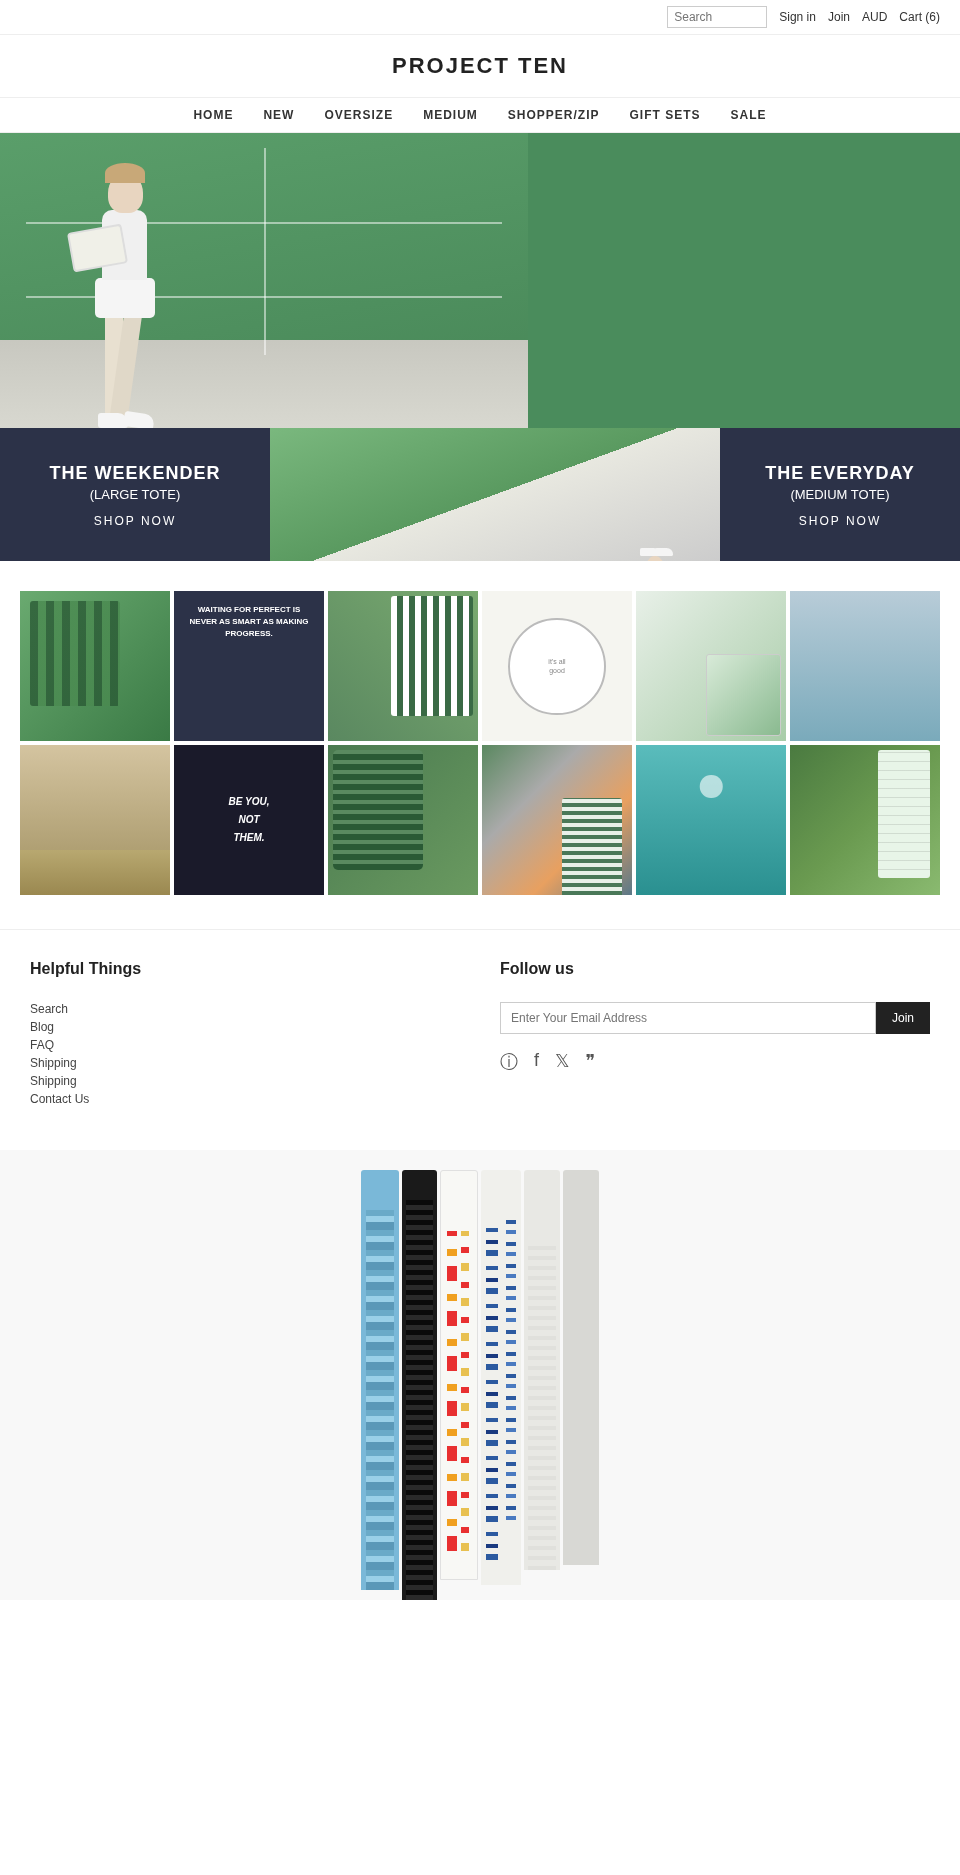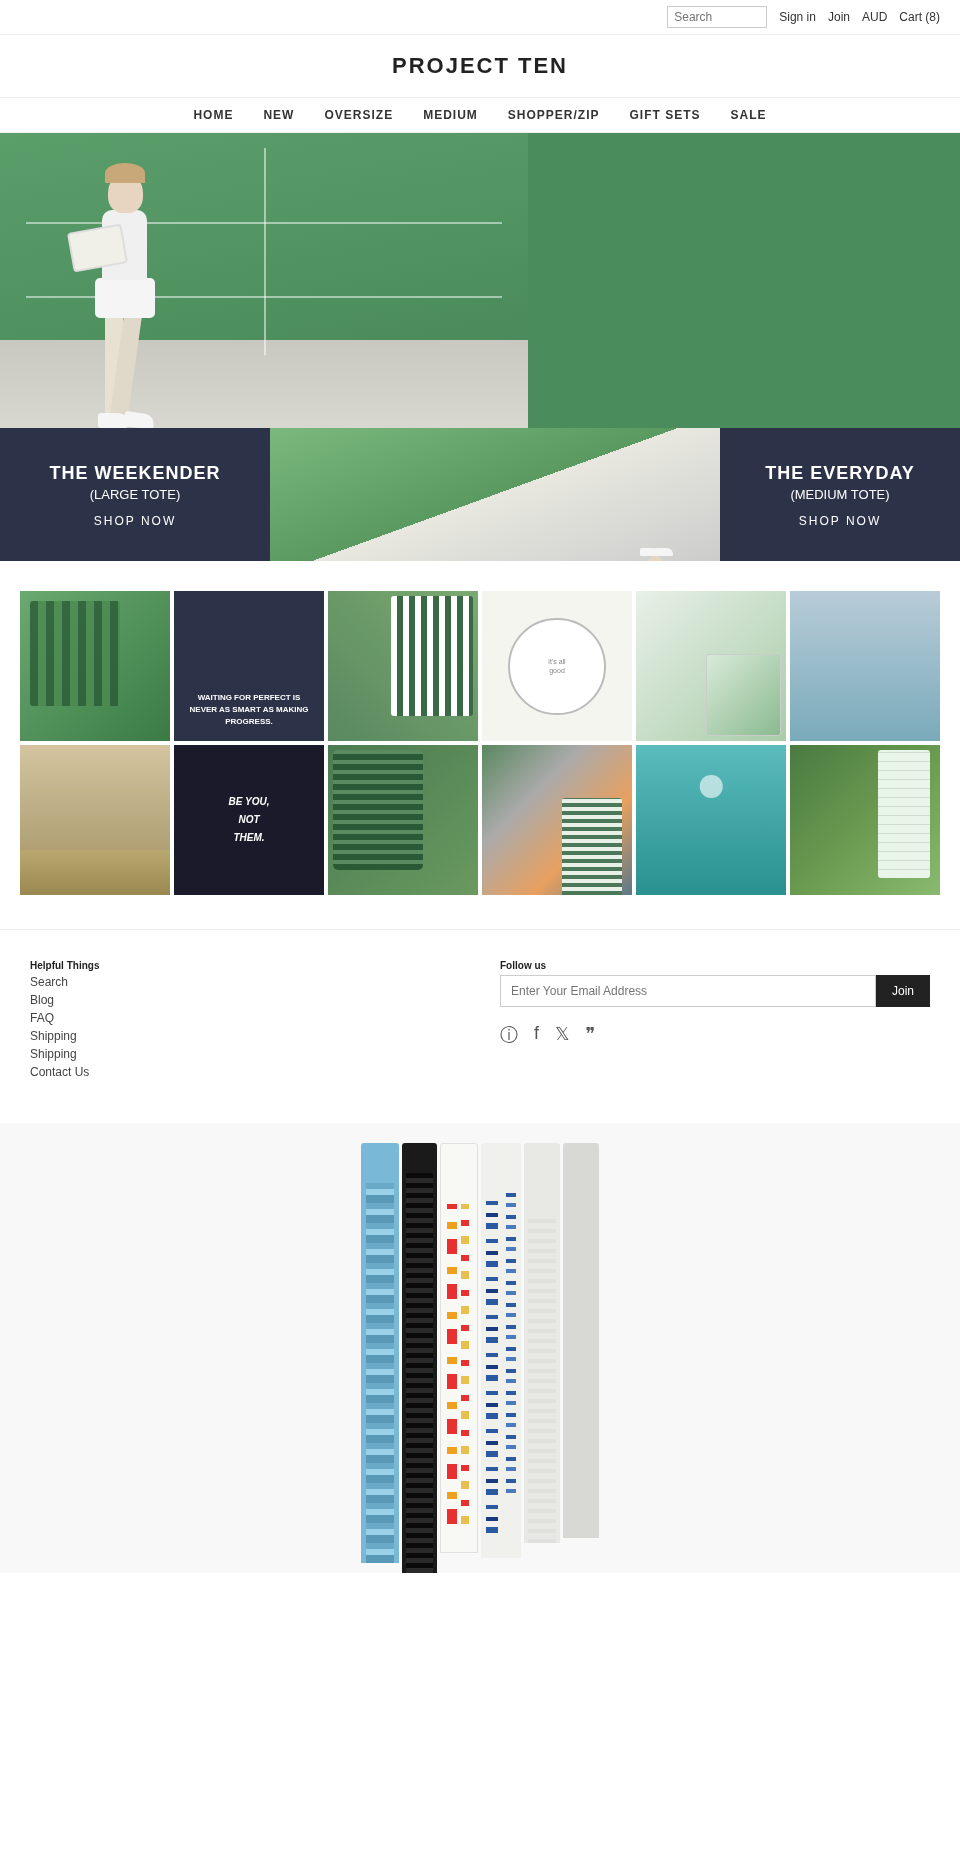--- a/index.html
+++ b/index.html
@@ -197,23 +197,23 @@
       border-top: 1px solid #eee;
       margin-top: 10px;
     }
     .footer-col {
       flex: 1;
     }
     .footer-col-right {
       flex: 1;
     }
     .footer-title {
-      font-size: 10px;
+      font-size: 16px;
       font-weight: bold;
-      margin-bottom: 4px;
+      margin-bottom: 24px;
       color: #222;
     }
     .footer-link {
       display: block;
       font-size: 12px;
       color: #444;
       text-decoration: none;
       margin-bottom: 4px;
     }
     .footer-email-row {
@@ -290,21 +290,21 @@
     }
   </style>
 </head>
 <body>
 
 <div class="top-bar">
   <input type="text" placeholder="Search" style="">
   <a href="#">Sign in</a>
   <a href="#">Join</a>
   <span>AUD</span>
-  <span>Cart (8)</span>
+  <span>Cart (6)</span>
 </div>
 
 <div class="header">
   <div class="logo">PROJECT TEN</div>
 </div>
 
 <nav class="nav">
   <a href="#">HOME</a>
   <a href="#">NEW</a>
   <a href="#">OVERSIZE</a>
@@ -376,21 +376,21 @@
 
 <div class="instagram-section">
   <div class="instagram-grid">
 
     <div class="insta-cell ig-1">
       <div style="width:100%;height:100%;background:linear-gradient(135deg,#6aaa70,#3a7a45);position:relative;">
         <div style="position:absolute;top:10px;left:10px;width:60%;height:70%;background:repeating-linear-gradient(90deg,#2a5a35,#2a5a35 8px,#4a8a50 8px,#4a8a50 16px);border-radius:3px;opacity:0.8;"></div>
       </div>
     </div>
     <div class="insta-cell ig-2">
-      <div style="width:100%;height:100%;background:#2c3248;display:flex;align-items:flex-end;justify-content:center;padding:8px;">
+      <div style="width:100%;height:100%;background:#2c3248;display:flex;align-items:flex-start;justify-content:center;padding:8px;">
         <span style="color:#fff;font-size:8px;text-align:center;line-height:1.5;font-weight:bold;">WAITING FOR PERFECT IS NEVER AS SMART AS MAKING PROGRESS.</span>
       </div>
     </div>
     <div class="insta-cell ig-3">
       <div style="width:100%;height:100%;background:linear-gradient(45deg,#5a8860,#7aaa70);position:relative;overflow:hidden;">
         <div style="position:absolute;top:5px;right:5px;width:55%;height:80%;background:repeating-linear-gradient(90deg,#fff,#fff 6px,#3a6a45 6px,#3a6a45 12px);border-radius:3px;"></div>
       </div>
     </div>
     <div class="insta-cell ig-4">
       <div style="width:100%;height:100%;background:#f5f5f0;display:flex;align-items:center;justify-content:center;">

